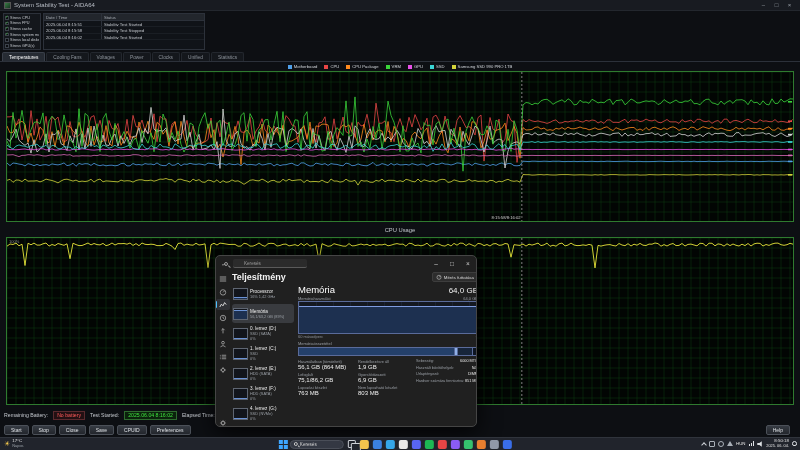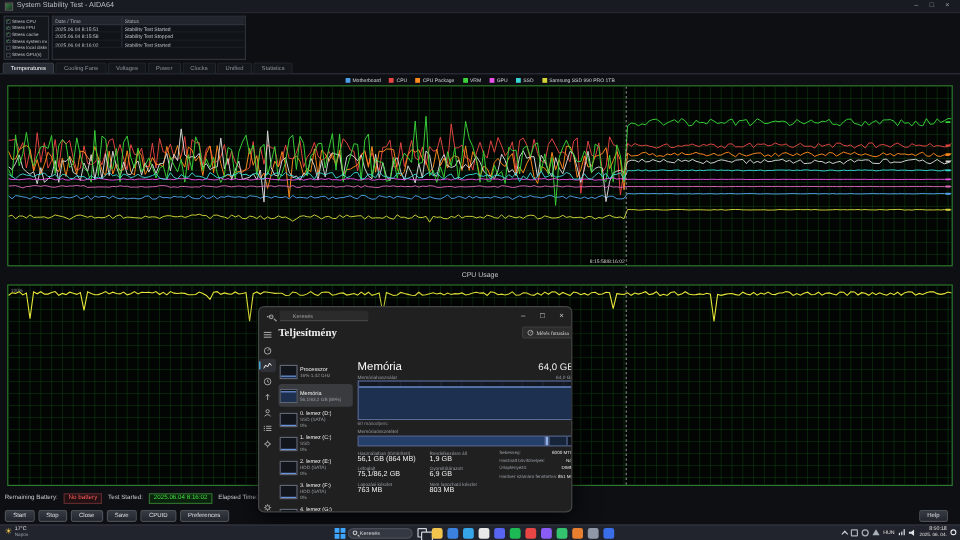--- a/index.html
+++ b/index.html
@@ -81,25 +81,25 @@
                 left:3px; top:3.4px; transform:rotate(45deg); }
   .tm-ctl { margin-left:auto; display:flex; }
   .tm-ctl span { width:16px; height:15px; font-size:6.5px; line-height:15px; text-align:center; color:#cfcfcf; }
   .tm-body { display:flex; height:157px; }
   .tm-rail { width:18px; display:flex; flex-direction:column; align-items:center; padding-top:2px; gap:2px; }
   .rail-ic { width:14px; height:11px; display:flex; align-items:center; justify-content:center; border-radius:2px; position:relative; }
   .rail-ic.sel { background:#2f3136; }
   .rail-ic.sel::before { content:""; position:absolute; left:-1px; top:2px; width:2px; height:7px; background:#4cc2ff; border-radius:1px; }
   .rail-spacer { flex:1; }
   .tm-main { flex:1; padding:1px 5px 0 2px; }
-  .tm-header { display:flex; align-items:flex-start;font-family:Liberation Serif, serif; }
+  .tm-header { display:flex; align-items:flex-start; }
   .tm-page-title { font-size:9px; font-weight:bold; color:#f2f2f2; }
   .tm-bench { margin-left:auto; display:flex; align-items:center; gap:2px; font-size:4.4px; color:#d8d8d8;
               background:#2d2d2d; border:1px solid #3d3d3d; border-radius:2px; padding:1px 3px; }
-  .tm-content { display:flex; gap:4px; margin-top:18px; }
+  .tm-content { display:flex; gap:4px; margin-top:2px; }
   .tm-cards { width:62px; }
   .tm-card { display:flex; gap:2px; align-items:center; height:19px; margin-bottom:1px; padding:1px; border-radius:3px; }
   .tm-card.sel { background:#393b3f; }
   .thumb { width:15px; height:12px; border:1px solid #5f6672; background:#12151c; position:relative; overflow:hidden; flex:0 0 auto; }
   .thumb i { position:absolute; left:0; right:0; bottom:0; background:#1d3050; border-top:1px solid #6b93d6; }
   .tcol { overflow:hidden; }
   .t1 { font-size:4.6px; color:#efefef; white-space:nowrap; }
   .t2 { font-size:3.9px; color:#9a9fa6; white-space:nowrap; }
   .tm-detail { flex:1; position:relative; }
   .tm-dtitle-row { display:flex; align-items:baseline; }

